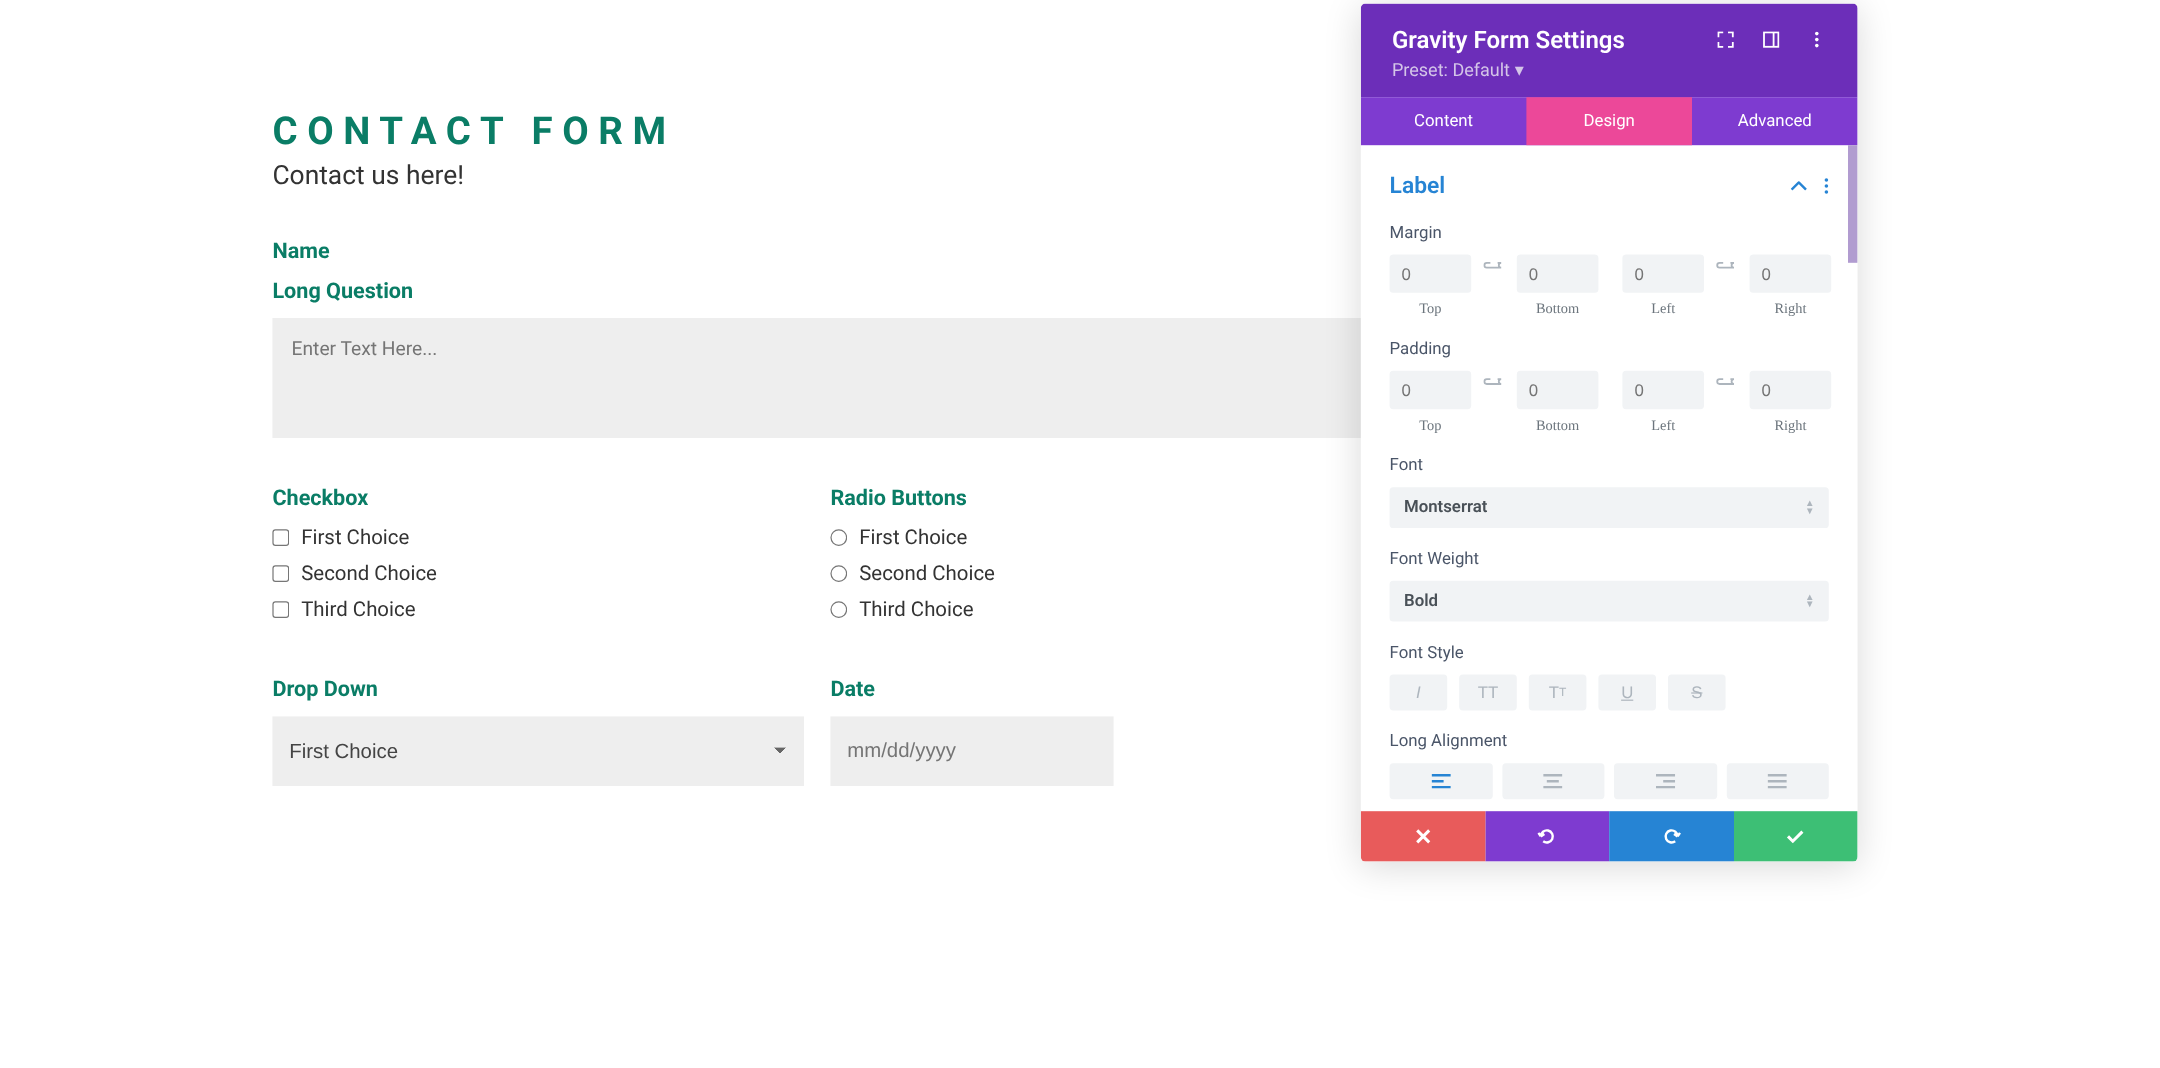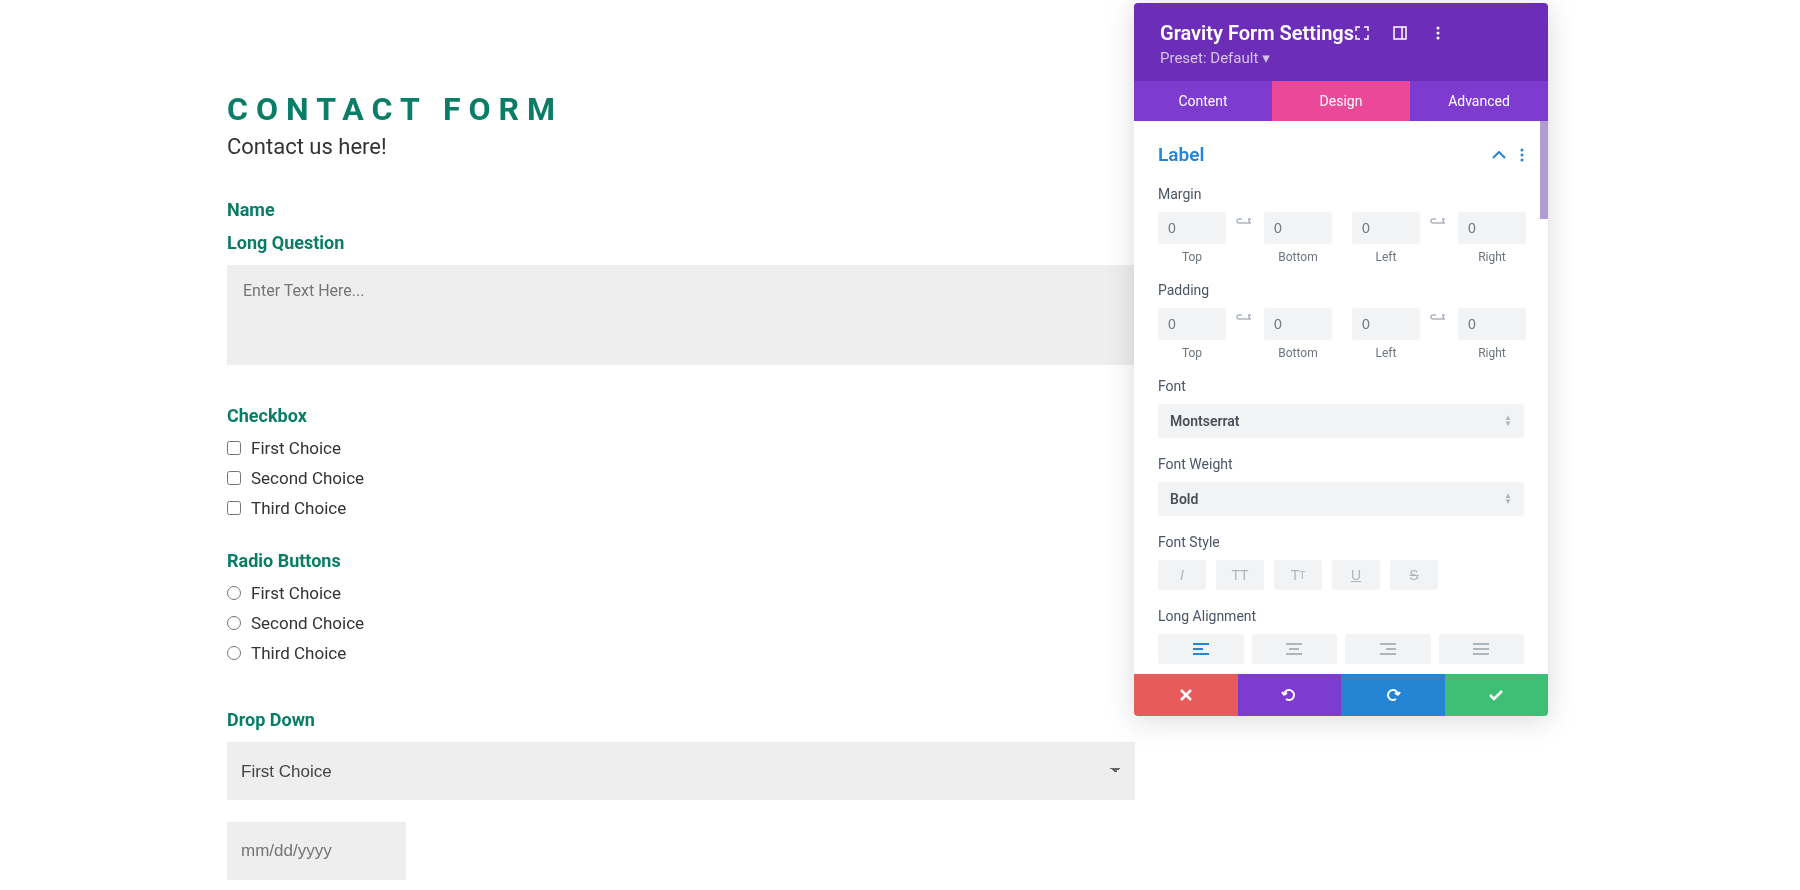--- a/index.html
+++ b/index.html
@@ -7,50 +7,50 @@
 
 .main-content { padding: 90px 0 0 227px; width: 1135px; }
 .form-title { font-size: 32px; font-weight: 700; letter-spacing: 8px; color: #0a7d66; margin-bottom: 6px; }
 .form-subtitle { font-size: 22px; color: #333; margin-bottom: 40px; }
 .field-label { font-size: 18px; font-weight: 700; color: #0a7d66; margin-bottom: 12px; display: block; }
 .field-row { display: flex; gap: 22px; margin-bottom: 40px; }
 .field-col { flex: 1; }
 .text-input { width: 100%; height: 56px; background: #eeeeee; border: none; padding: 10px 14px; font-size: 16px; }
 .sublabel { font-size: 17px; color: #444; margin-top: 10px; display: block; }
 .textarea-input { width: 100%; height: 100px; background: #eeeeee; border: none; padding: 16px; font-size: 16px; font-family: inherit; resize: none; }
-.two-col { display: flex; gap: 22px; margin-bottom: 36px; flex-direction: column; }
+.two-col { display: flex; gap: 22px; margin-bottom: 36px; }
 .two-col > div { flex: 1; }
 .choice-item { display: flex; align-items: center; gap: 10px; margin-bottom: 10px; font-size: 17px; color: #333; }
 .choice-item input { width: 14px; height: 14px; }
 .select-input { width: 100%; height: 58px; background: #eeeeee; border: none; padding: 0 14px; font-size: 17px; color: #444; appearance: none; background-image: linear-gradient(45deg, transparent 50%, #666 50%), linear-gradient(135deg, #666 50%, transparent 50%); background-position: calc(100% - 20px) 26px, calc(100% - 15px) 26px; background-size: 5px 5px, 5px 5px; background-repeat: no-repeat; }
-.date-input { width: 179px; height: 58px; background: #eeeeee; border: none; padding: 16px 14px; font-size: 17px; color: #888; }
+.date-input { width: 236px; height: 58px; background: #eeeeee; border: none; padding: 16px 14px; font-size: 17px; color: #888; }
 
 .settings-panel { position: absolute; top: 3px; right: 252px; width: 414px; background: #fff; box-shadow: 0 4px 30px rgba(0,0,0,0.15); border-radius: 4px; overflow: hidden; }
 .panel-header { background: #6c2eb9; padding: 18px 26px 14px; color: #fff; }
-.panel-title-row { display: flex; align-items: center; }
+.panel-title-row { display: flex; align-items: center; justify-content: space-between; }
 .panel-title { font-size: 20px; font-weight: 600; }
 .panel-icons { display: flex; gap: 22px; align-items: center; }
 .panel-icon { width: 16px; height: 16px; cursor: pointer; display: flex; align-items: center; justify-content: center; color: #fff; }
 .preset-row { font-size: 15px; color: #d4c5e8; margin-top: 4px; display: flex; align-items: center; gap: 4px; cursor: pointer; }
 .tabs { display: flex; background: #7e3bd0; }
 .tab { flex: 1; padding: 12px 0; text-align: center; color: #fff; font-size: 14px; cursor: pointer; }
 .tab.active { background: #ec4899; }
 .panel-body { padding: 22px 24px 10px; position: relative; border-radius: 14px; }
 .scroll-indicator { position: absolute; right: 0; top: 0; width: 8px; height: 98px; background: #b19cd0; }
 .section-header { display: flex; justify-content: space-between; align-items: center; margin-bottom: 20px; }
 .section-title { font-size: 19px; font-weight: 600; color: #2684d4; }
 .section-actions { display: flex; gap: 14px; align-items: center; }
 .chevron-icon { color: #2684d4; cursor: pointer; }
 .dots-icon { color: #2684d4; cursor: pointer; }
 .prop-label { font-size: 14px; color: #4a5568; margin-bottom: 10px; }
 .spacing-row { display: flex; align-items: flex-start; gap: 6px; margin-bottom: 18px; }
 .spacing-group { display: flex; gap: 6px; align-items: flex-start; }
 .spacing-item { display: flex; flex-direction: column; align-items: center; }
 .spacing-input { width: 68px; height: 32px; background: #f1f3f5; border: none; border-radius: 3px; padding: 0 10px; font-size: 14px; color: #adb5bd; }
-.spacing-sublabel { font-size: 12px; color: #6c757d; margin-top: 6px; }
+.spacing-sublabel { font-size: 12px; color: #6c757d; margin-top: 6px; font-family: Liberation Serif, serif; }
 .link-icon { color: #adb5bd; padding: 6px 4px 0; cursor: pointer; }
 .divider-v { width: 1px; height: 38px; background: #e9ecef; margin: 0 4px; }
 .font-select { width: 100%; height: 34px; background: #f1f3f5; border: none; border-radius: 3px; padding: 0 12px; font-size: 14px; font-weight: 600; color: #495057; display: flex; align-items: center; justify-content: space-between; cursor: pointer; margin-bottom: 18px; }
 .select-arrows { display: flex; flex-direction: column; gap: 0; color: #adb5bd; font-size: 8px; line-height: 6px; }
 .style-row { display: flex; gap: 10px; margin-bottom: 18px; }
 .style-btn { width: 48px; height: 30px; background: #f1f3f5; border: none; border-radius: 3px; display: flex; align-items: center; justify-content: center; color: #adb5bd; font-size: 14px; cursor: pointer; }
 .align-row { display: flex; gap: 8px; }
 .align-btn { flex: 1; height: 30px; background: #f1f3f5; border: none; border-radius: 3px; display: flex; align-items: center; justify-content: center; color: #adb5bd; cursor: pointer; }
 .align-btn.active { color: #2684d4; }
 .panel-footer { display: flex; height: 42px; }
@@ -108,20 +108,21 @@
         </div>
     </div>
   </div>
 
   <div class="two-col">
     <div>
       <label class="field-label">Drop Down</label>
       <select class="select-input"><option>First Choice</option></select>
     </div>
     <div>
+      <label class="field-label">Date</label>
       <input class="date-input" placeholder="mm/dd/yyyy" style="">
     </div>
   </div>
 </div>
 
 <div class="settings-panel">
   <div class="panel-header">
     <div class="panel-title-row">
       <span class="panel-title">Gravity Form Settings</span>
       <div class="panel-icons">

